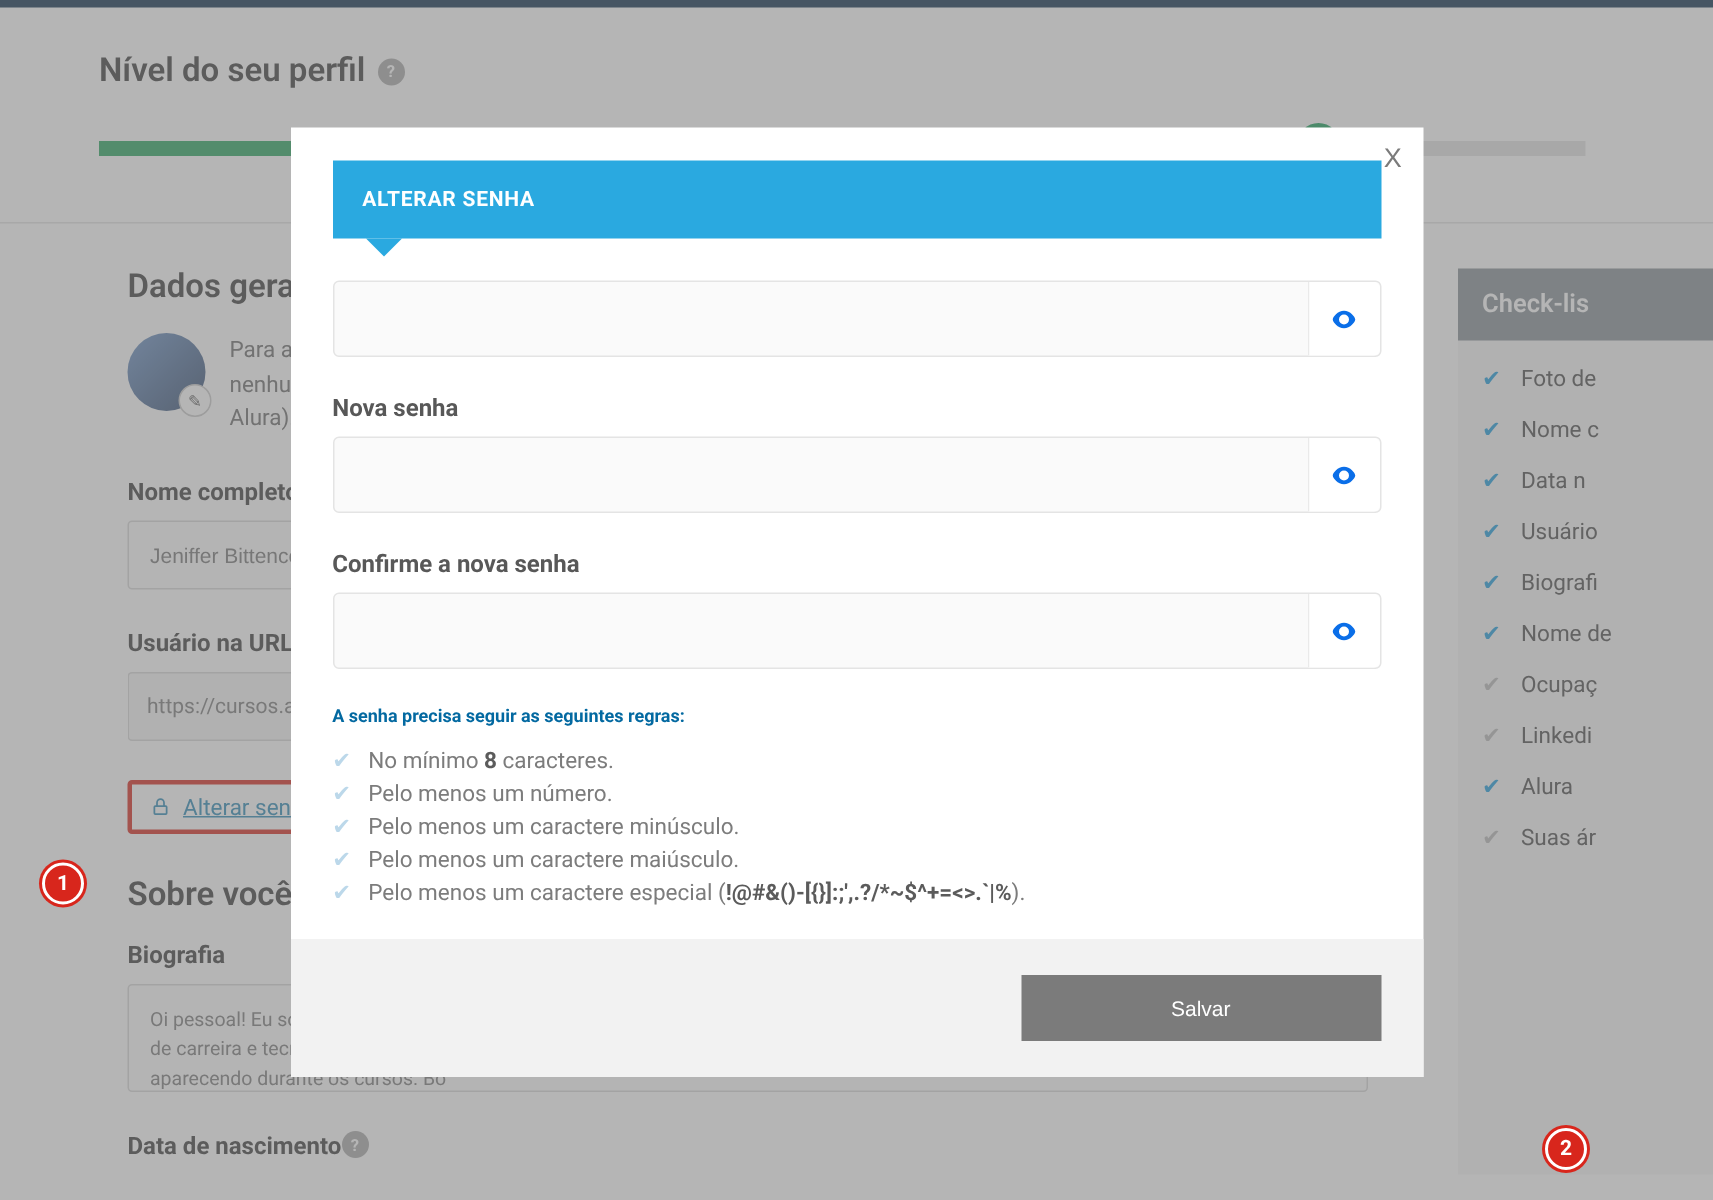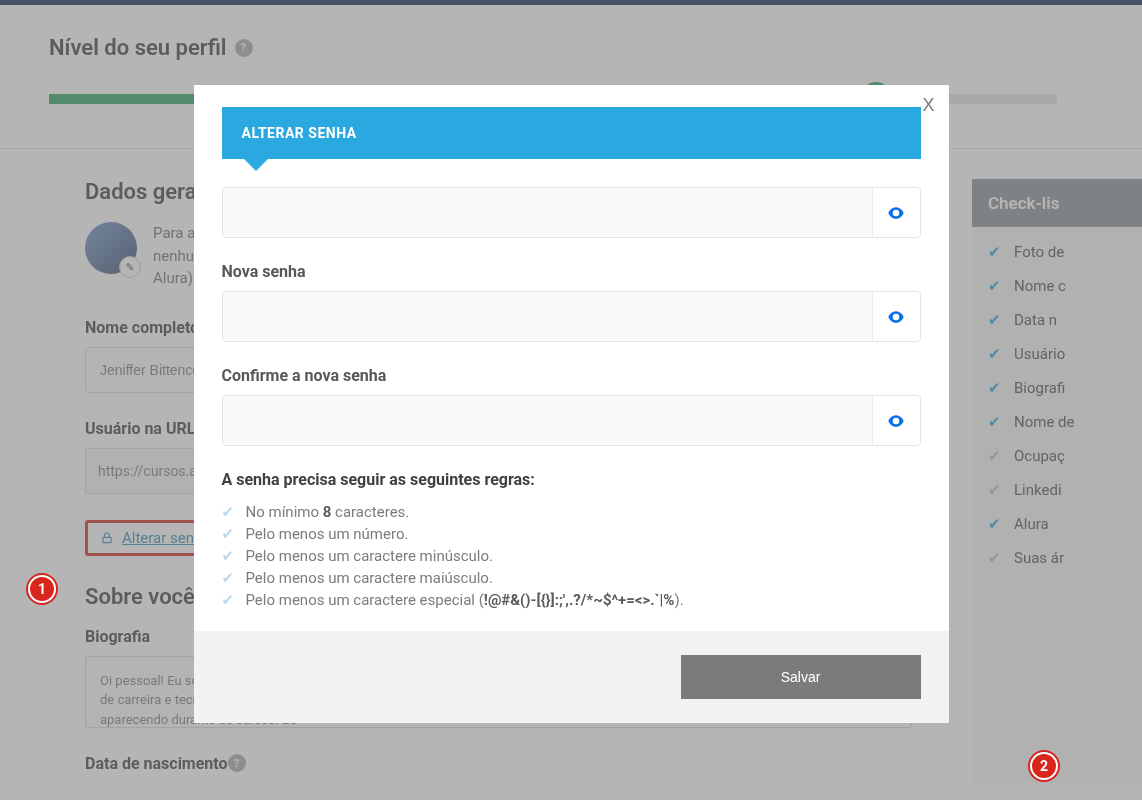--- a/index.html
+++ b/index.html
@@ -13,21 +13,21 @@
   }
   .topbar {
     height: 5px;
     background: #0b2a4a;
   }
   .page {
     padding: 0 0 0 0;
     position: relative;
   }
   .profile-level {
-    padding: 30px 85px 0 49px;
+    padding: 30px 85px 0 66px;
   }
   .profile-level h2 {
     font-size: 22px;
     font-weight: 600;
     color: #3a3a3a;
     display: flex;
     align-items: center;
     gap: 8px;
   }
   .help-circle {
@@ -274,23 +274,23 @@
     border-left: 1px solid #eaeaea;
     display: flex;
     align-items: center;
     justify-content: center;
     color: #0a6ee8;
     cursor: pointer;
     background: #fff;
     border-radius: 0 4px 4px 0;
   }
   .rules-title {
-    font-size: 16px;
+    font-size: 12px;
     font-weight: 700;
-    color: #404040;
+    color: #0369a1;
     margin: 6px 0 12px 0;
   }
   .rules {
     list-style: none;
     padding: 0 0 20px 0;
   }
   .rules li {
     display: flex;
     gap: 10px;
     align-items: flex-start;

